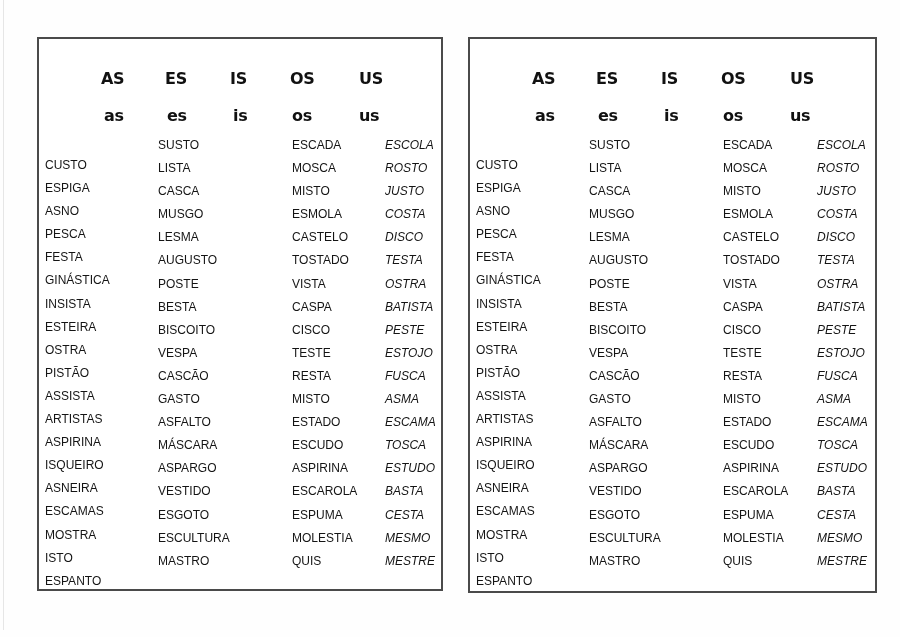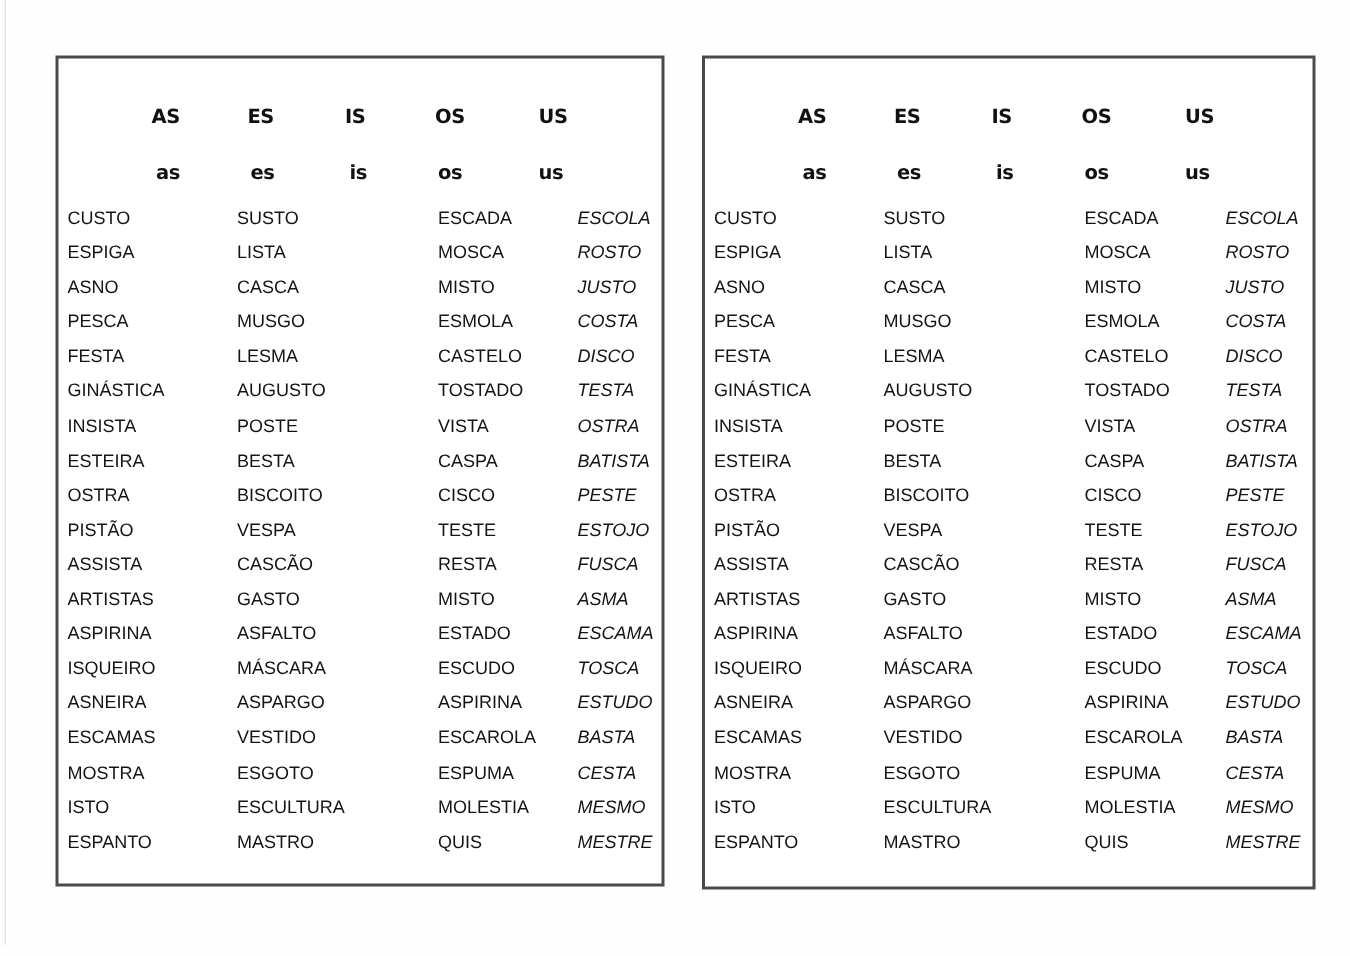--- a/index.html
+++ b/index.html
@@ -40,21 +40,21 @@
       left: 0;
       width: 100%;
       height: 26px;
     }
     .hdr-row.upper { top: 27px; }
     .hdr-row.lower { top: 64px; }
     .hdr {
       position: absolute;
       font-family: "DejaVu Sans", sans-serif;
       font-weight: bold;
-      font-size: 13px;
+      font-size: 16px;
       line-height: 26px;
       color: #111;
       letter-spacing: -0.3px;
     }
 
     .grid {
       position: absolute;
       left: 0;
       top: 95px;
       width: 100%;
@@ -64,21 +64,21 @@
       height: 23.1px;
     }
     .cell {
       position: absolute;
       top: 0;
       font-size: 12px;
       line-height: 23px;
       color: #141414;
       white-space: nowrap;
     }
-    .c0 { left: 6px; }
+    .c0 { left: 6px; margin-top: 20px; }
     .c1 { left: 119px; }
     .c2 { left: 233px; margin-left: 20px; }
     .c3 { left: 346px; font-style: italic; }
     .right .c0 { left: 6px; }
     .right .c1 { left: 119px; }
     .right .c2 { left: 233px; }
     .right .c3 { left: 347px; }
   </style>
 </head>
 <body>

